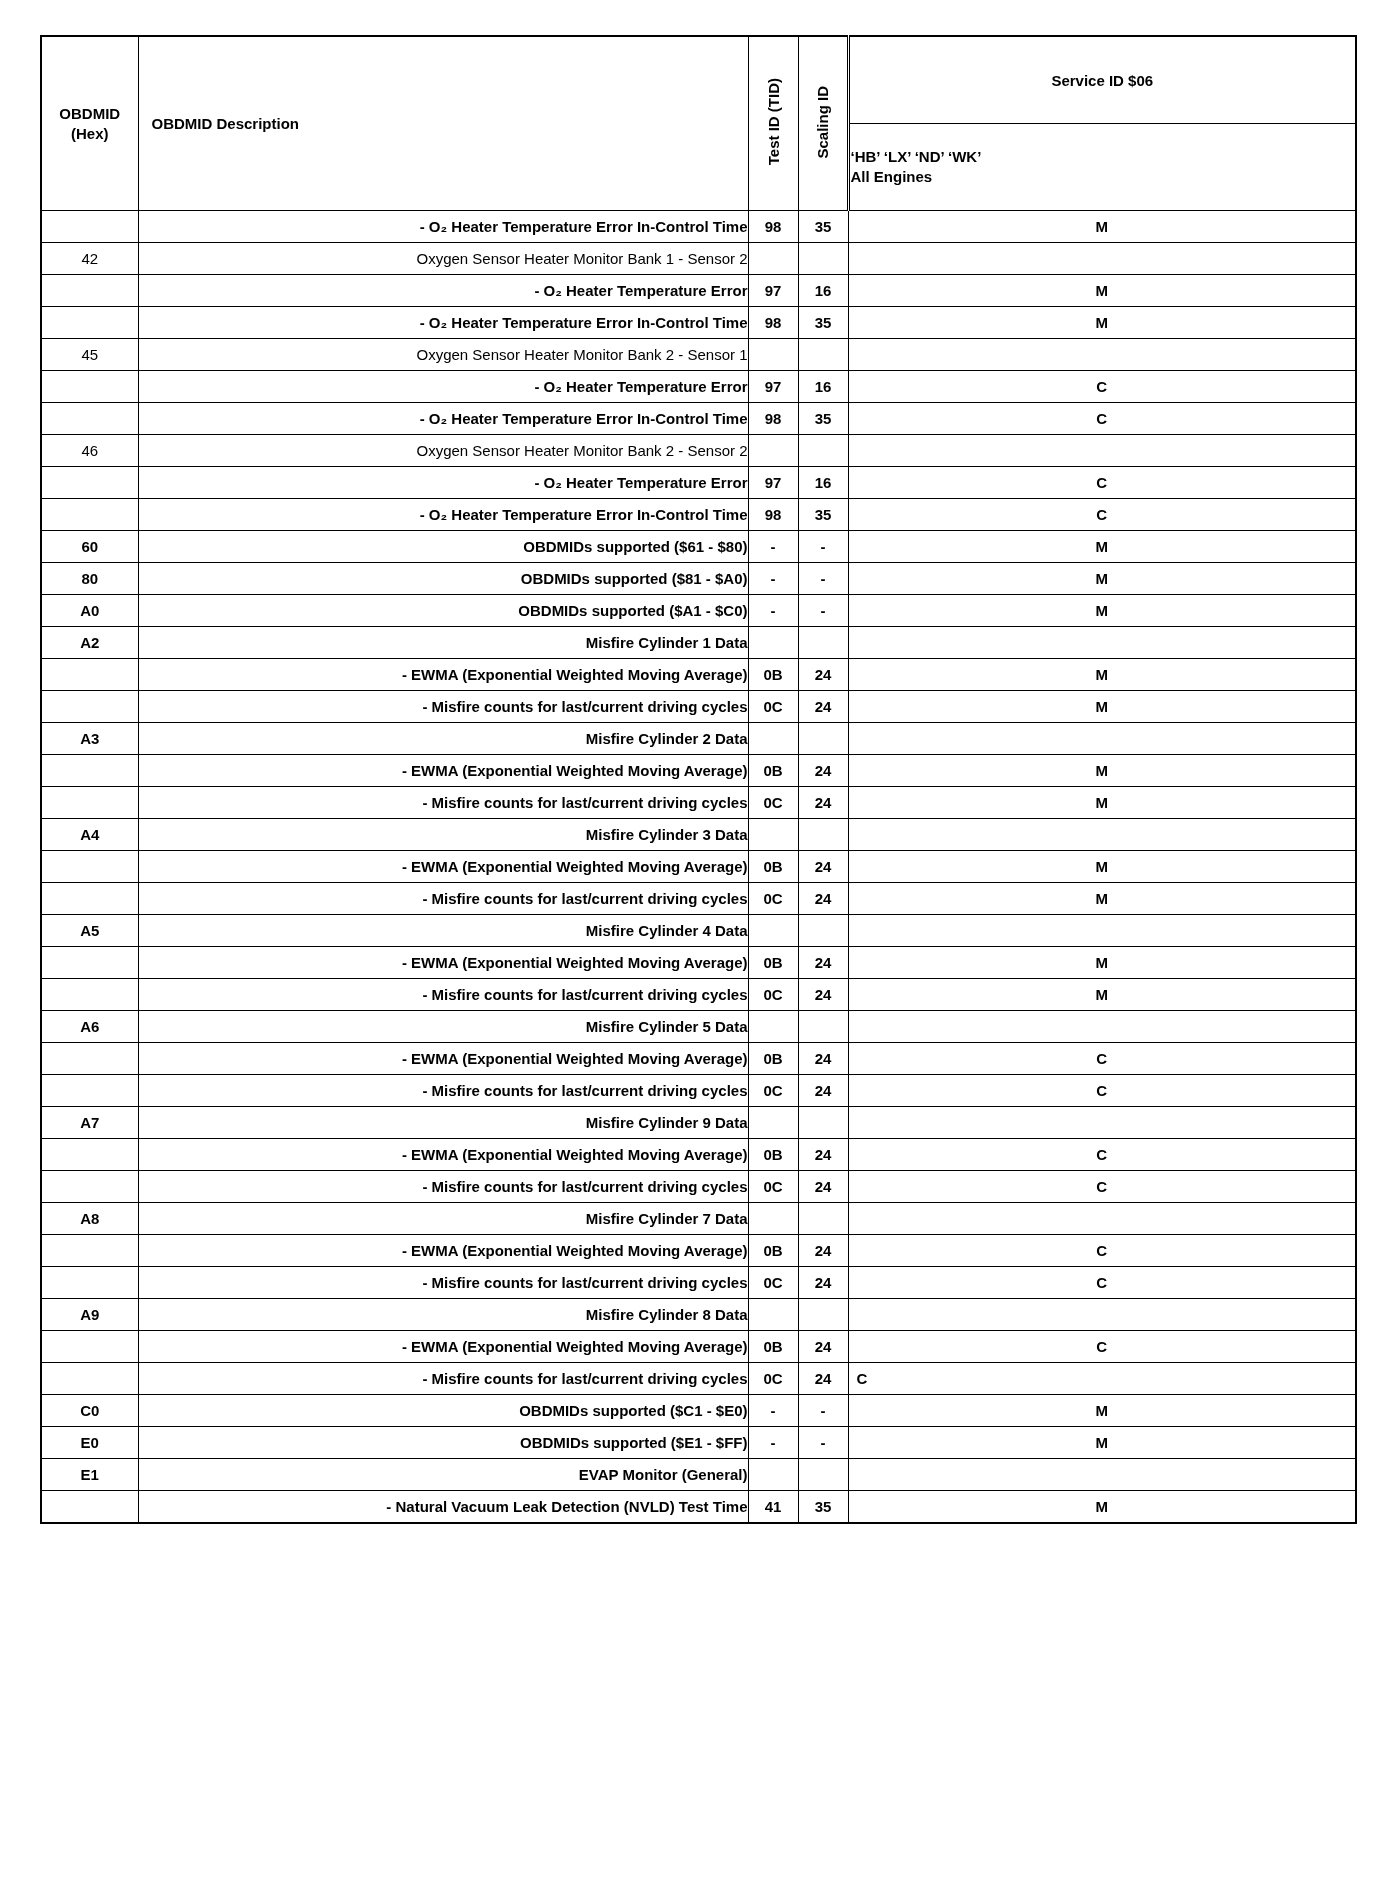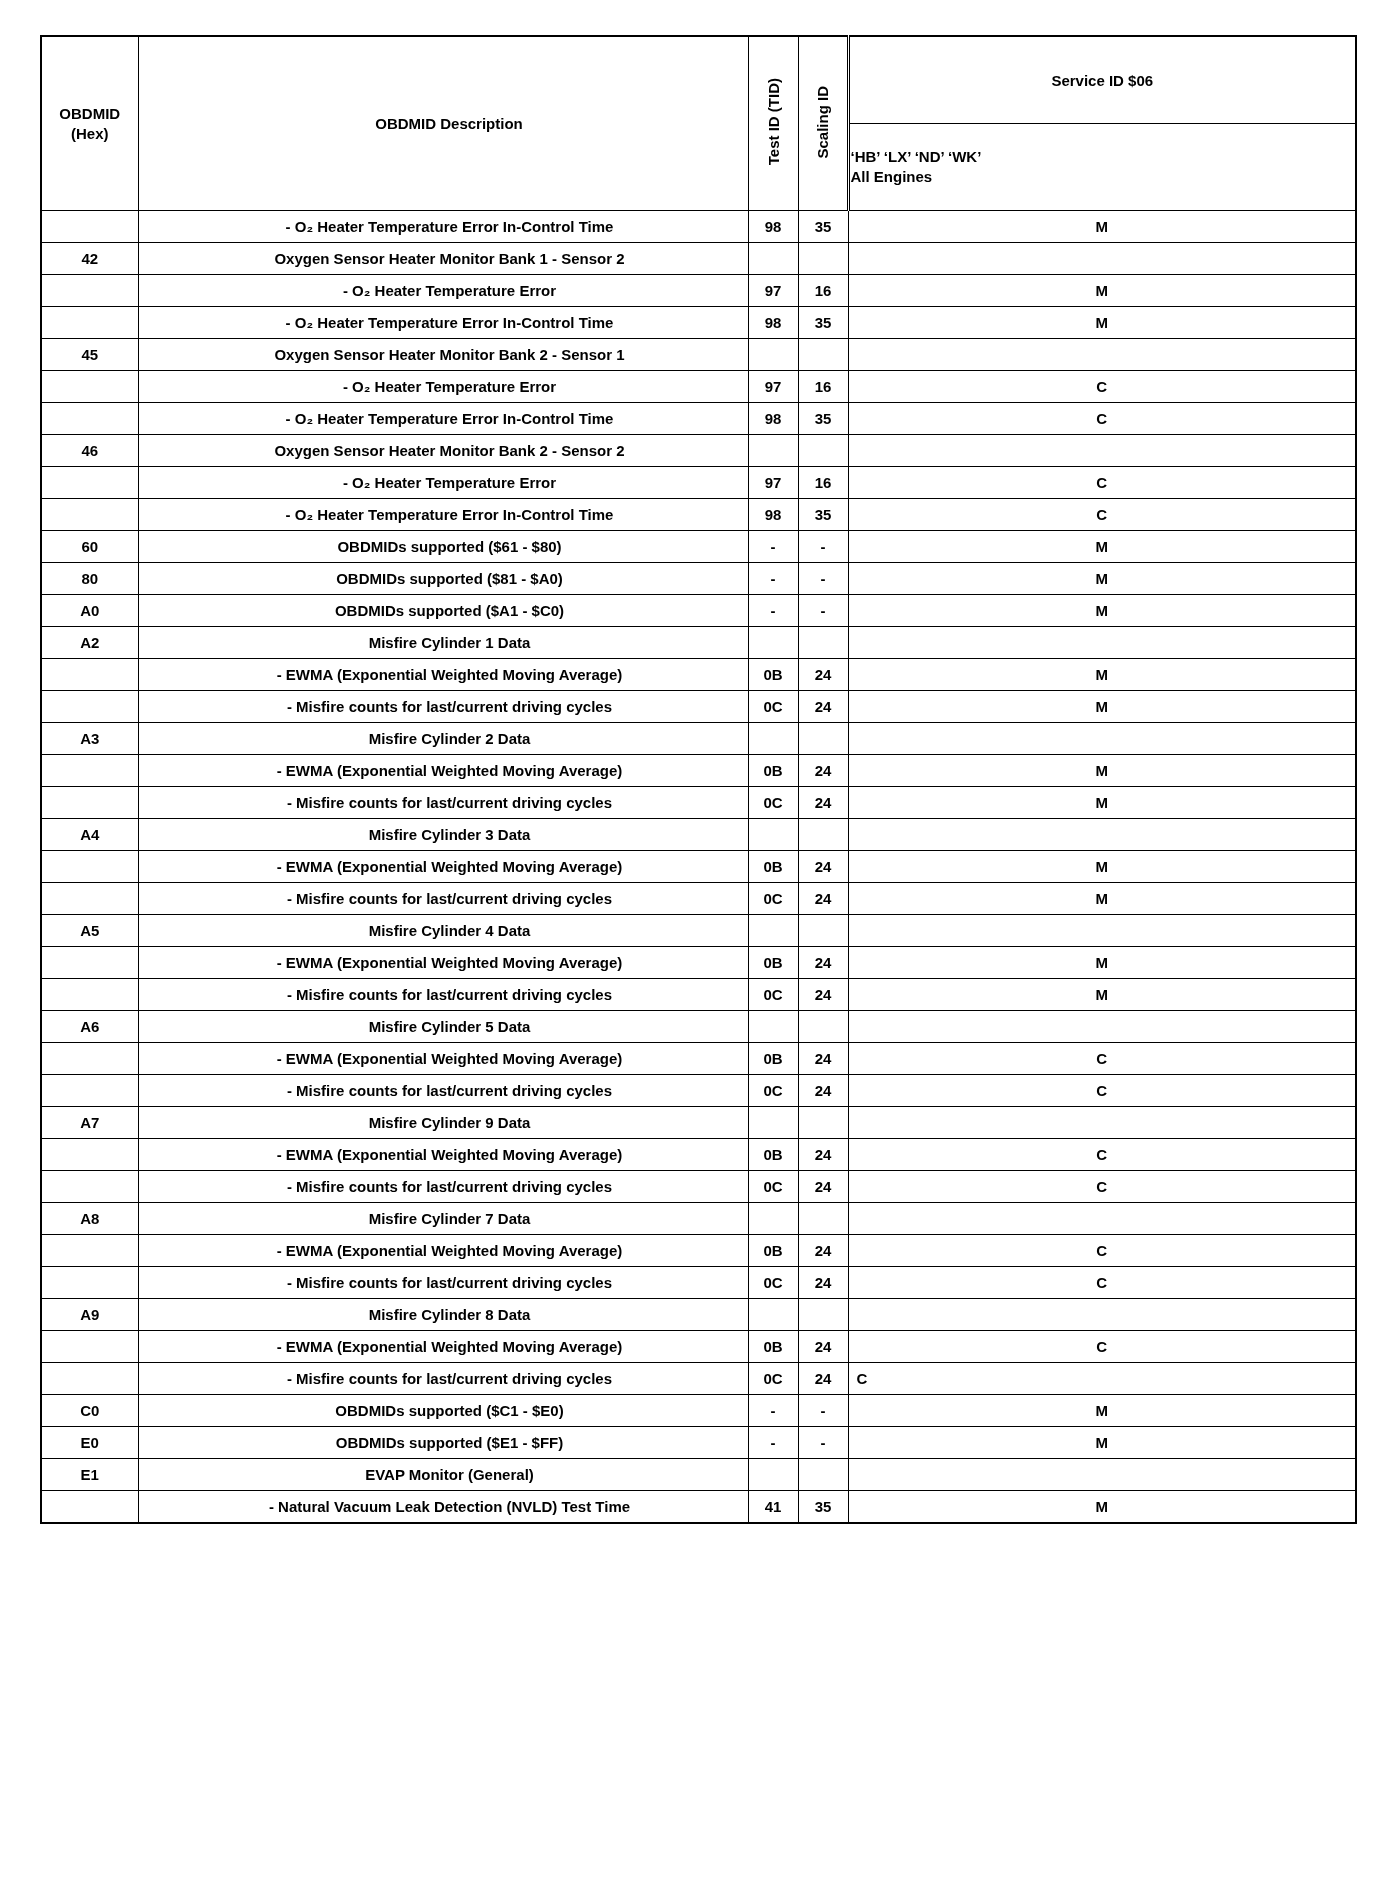--- a/index.html
+++ b/index.html
@@ -43,21 +43,21 @@
     font-weight: bold;
     vertical-align: middle;
   }
   .h-hex {
     text-align: center;
     white-space: pre-line;
     line-height: 20px;
     margin-top: 47px;
   }
   .h-desc {
-    text-align: center;
+    text-align: left;
     padding-left: 13px;
   }
   .h-vert {
     text-align: center;
     padding: 0;
   }
   .h-vert span {
     display: inline-block;
     writing-mode: vertical-rl;
     transform: rotate(180deg);
@@ -81,33 +81,33 @@
   tbody td {
     height: 31px;
     font-size: 15px;
     font-weight: bold;
     padding: 0;
   }
   td.c-hex {
     text-align: center;
   }
   td.c-desc {
-    text-align: center;
+    text-align: right;
     padding-left: 13px;
   }
   td.c-tid, td.c-sid {
     text-align: center;
   }
   td.c-svc {
     text-align: center;
     border-left: 3px double #000;
   }
   tr.normal-weight td.c-hex,
   tr.normal-weight td.c-desc {
-    font-weight: bold;
+    font-weight: normal;
     margin-left: 36px;
   }
   td.c-svc.align-left {
     text-align: left;
     padding-left: 8px;
   }
 </style>
 </head>
 <body>
 

